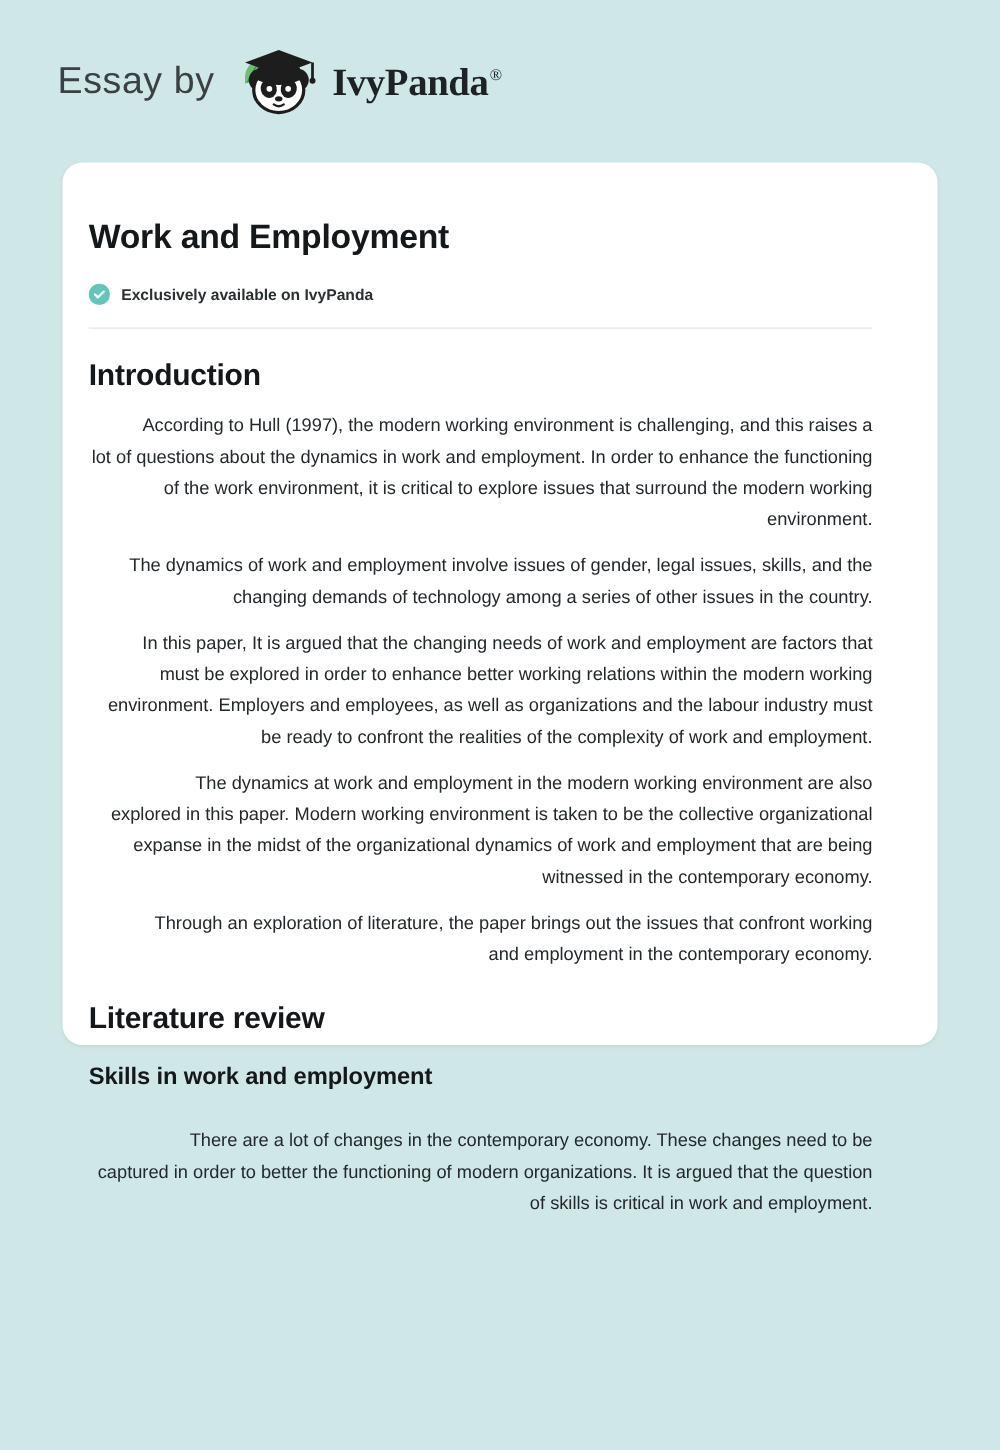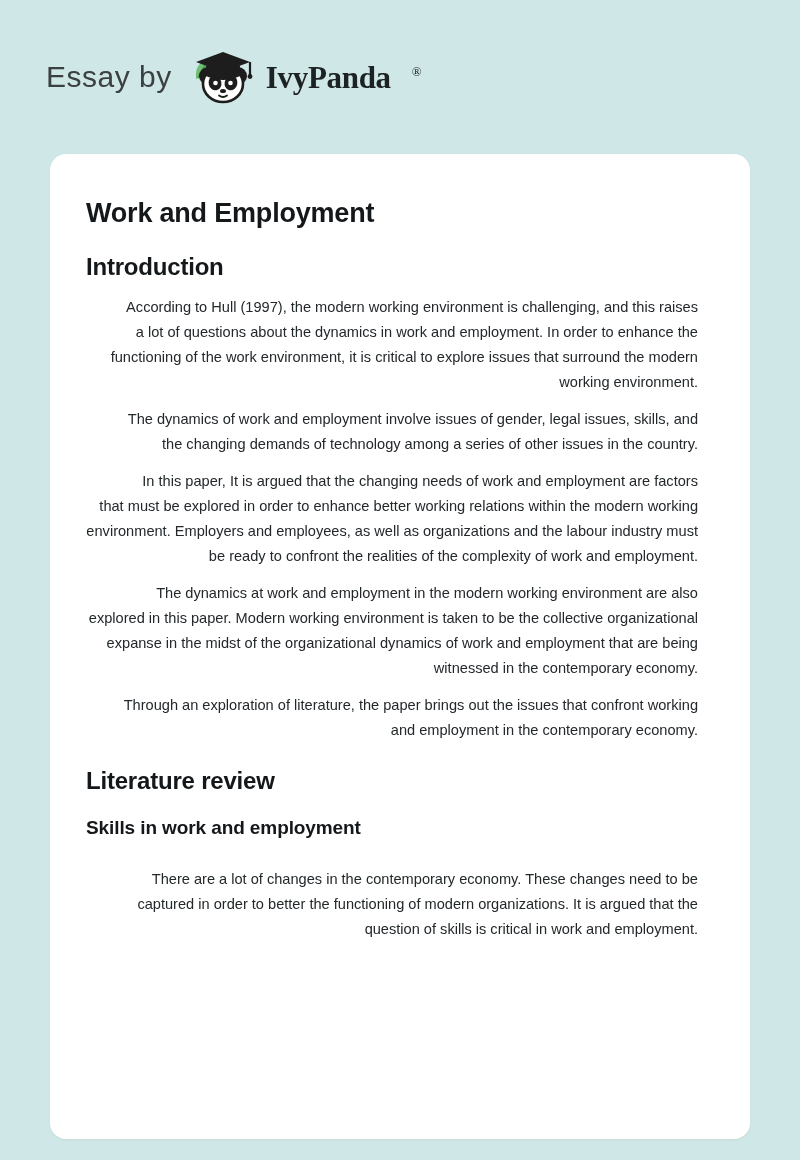--- a/index.html
+++ b/index.html
@@ -10,21 +10,21 @@
     width: 800px;
     height: 1160px;
     background: #cfe7e6;
     font-family: "Liberation Sans", sans-serif;
     -webkit-font-smoothing: antialiased;
     overflow: hidden;
   }
 
   
   .brand-bar {
-    height: 154px;
+    height: 130px;
     display: flex;
     align-items: center;
     padding-left: 46px;
     box-sizing: border-box;
   }
   .brand-text {
     font-size: 30px;
     color: #3b4043;
     letter-spacing: 0.5px;
     font-weight: 400;
@@ -37,21 +37,20 @@
   .panda-mark {
     width: 74px;
     height: 62px;
     position: relative;
     flex: none;
   }
   .brand-name-wrap {
     display: flex;
     align-items: flex-start;
     margin-left: 6px;
-    gap: 20px;
   }
   .brand-name {
     font-family: "Liberation Serif", serif;
     font-size: 31px;
     font-weight: bold;
     color: #1d2224;
     letter-spacing: -0.3px;
     line-height: 1;
   }
   .brand-reg {
@@ -61,23 +60,23 @@
     margin-top: 2px;
     margin-left: 1px;
   }
 
   
   .sheet {
     position: relative;
     margin: 0 50px;
     background: #ffffff;
     border-radius: 16px;
-    height: 985px;
+    height: 706px;
     box-sizing: border-box;
-    padding: 44px 52px 0 36px;
+    padding: 44px 52px 0 21px;
     box-shadow: 0 1px 3px rgba(0,0,0,0.05);
   }
 
   .doc-title {
     font-size: 27px;
     font-weight: bold;
     color: #14181a;
     margin: 0 0 22px 0;
     letter-spacing: -0.2px;
   }
@@ -164,20 +163,28 @@
       <span class="brand-name">IvyPanda</span>
       <span class="brand-reg">®</span>
     </span>
   </span>
 </div>
 
 <div class="sheet">
 
   <h1 class="doc-title">Work and Employment</h1>
 
+  <div class="exclusive-row">
+    <span class="check-badge">
+      <svg width="11" height="11" viewBox="0 0 11 11" xmlns="http://www.w3.org/2000/svg">
+        <path d="M2 5.6 L4.3 7.9 L9 3.2" stroke="#ffffff" stroke-width="1.8" fill="none" stroke-linecap="round" stroke-linejoin="round"></path>
+      </svg>
+    </span>
+    <span class="exclusive-text">Exclusively available on IvyPanda</span>
+  </div>
 
   <h2 class="section">Introduction</h2>
   <p class="para">According to Hull (1997), the modern working environment is challenging, and this raises a lot of questions about the dynamics in work and employment. In order to enhance the functioning of the work environment, it is critical to explore issues that surround the modern working environment.</p>
   <p class="para">The dynamics of work and employment involve issues of gender, legal issues, skills, and the changing demands of technology among a series of other issues in the country.</p>
   <p class="para">In this paper, It is argued that the changing needs of work and employment are factors that must be explored in order to enhance better working relations within the modern working environment. Employers and employees, as well as organizations and the labour industry must be ready to confront the realities of the complexity of work and employment.</p>
   <p class="para">The dynamics at work and employment in the modern working environment are also explored in this paper. Modern working environment is taken to be the collective organizational expanse in the midst of the organizational dynamics of work and employment that are being witnessed in the contemporary economy.</p>
   <p class="para">Through an exploration of literature, the paper brings out the issues that confront working and employment in the contemporary economy.</p>
 
   <h2 class="section">Literature review</h2>
 

